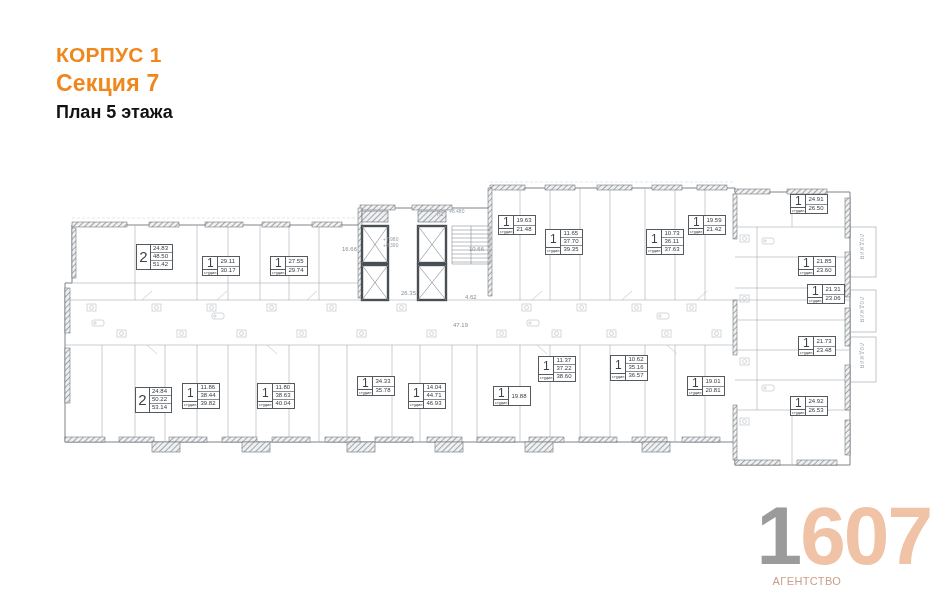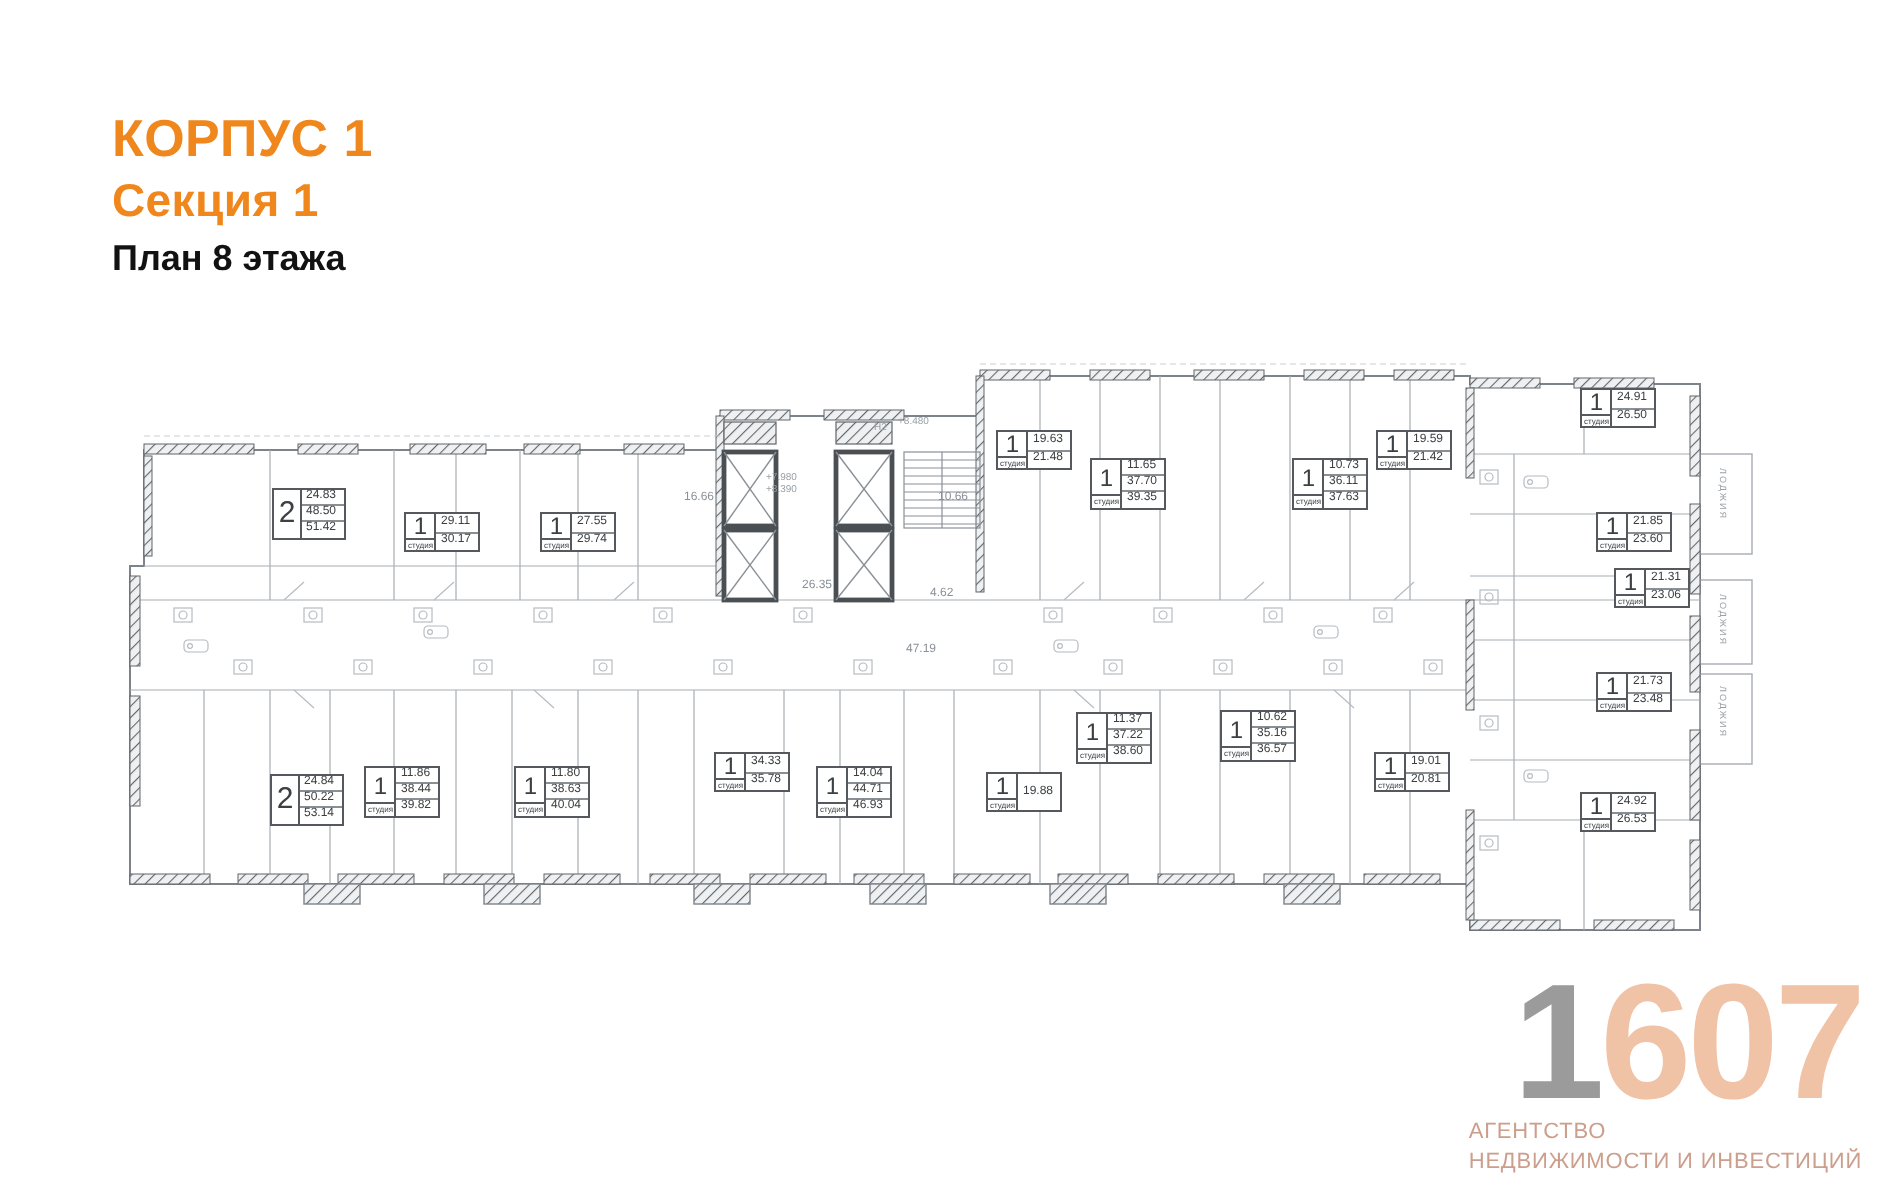--- a/index.html
+++ b/index.html
@@ -2,21 +2,21 @@
 <html><head>
 <meta charset="utf-8">
 <style>
   html,body{margin:0;padding:0;background:#fff;}
   body{width:941px;height:600px;position:relative;overflow:hidden;
        font-family:"Liberation Sans",sans-serif;}
   .page{position:absolute;inset:0;background:#fff;}
 
   
   .hdr{position:absolute;left:56px;top:44px;}
-  .hdr h1{margin:12px 0 7px 0;font-size:26px;line-height:1;font-weight:800;color:#f0871d;letter-spacing:.2px;}
+  .hdr h1{margin:0 0 7px 0;font-size:21px;line-height:1;font-weight:800;color:#f0871d;letter-spacing:.2px;}
   .hdr h2{margin:0 0 8px 0;font-size:23px;line-height:1;font-weight:800;color:#f0871d;letter-spacing:.2px;}
   .hdr h3{margin:0;font-size:18px;line-height:1;font-weight:700;color:#121212;}
 
   
   .plan{position:absolute;left:57px;top:180px;width:822px;height:292px;}
   .plan svg{position:absolute;left:0;top:0;}
 
   .apt{position:absolute;display:flex;align-items:stretch;background:#fff;
        border:1px solid #55595e;box-sizing:border-box;z-index:3;}
   .apt .numcol{display:flex;flex-direction:column;border-right:1px solid #55595e;min-width:13px;}
@@ -43,22 +43,22 @@
   .logo .cap{margin:4px 0 0 16px;font-size:11px;font-weight:400;line-height:1.3;
              color:#cc9e8c;letter-spacing:.4px;}
 </style>
 </head>
 <body>
 
 <div class="page">
 
   <div class="hdr">
     <h1>КОРПУС 1</h1>
-    <h2>Секция 1</h2>
-    <h3>План 8 этажа</h3>
+    <h2>Секция 7</h2>
+    <h3>План 5 этажа</h3>
   </div>
 
   <div class="plan" id="plan">
     <svg width="822" height="292" viewBox="0 0 822 292">
       <defs>
         <pattern id="hatch" width="4" height="4" patternUnits="userSpaceOnUse" patternTransform="rotate(45)">
           <rect width="4" height="4" fill="#eef0f1"></rect>
           <line x1="0" y1="0" x2="0" y2="4" stroke="#61666b" stroke-width="1.1"></line>
         </pattern>
         <g id="fx" stroke="#b6bcc2" fill="none" stroke-width="0.6">
@@ -499,17 +499,16 @@
       <span class="ann ann-elev" style="left: 326px; top: 62px;">+8.390</span>
       <span class="ann ann-vert" style="left: 802px; top: 54px;">ЛОДЖИЯ</span>
       <span class="ann ann-vert" style="left: 802px; top: 117px;">ЛОДЖИЯ</span>
       <span class="ann ann-vert" style="left: 802px; top: 163px;">ЛОДЖИЯ</span>
     </div>
 
   <div class="logo">
     <div class="year"><span class="y1">1</span><span class="y2">607</span></div>
     <div class="cap">
       <span>АГЕНТСТВО</span><br>
-      <span>НЕДВИЖИМОСТИ И ИНВЕСТИЦИЙ</span>
     </div>
   </div>
 
 </div>
 
 </body></html>

